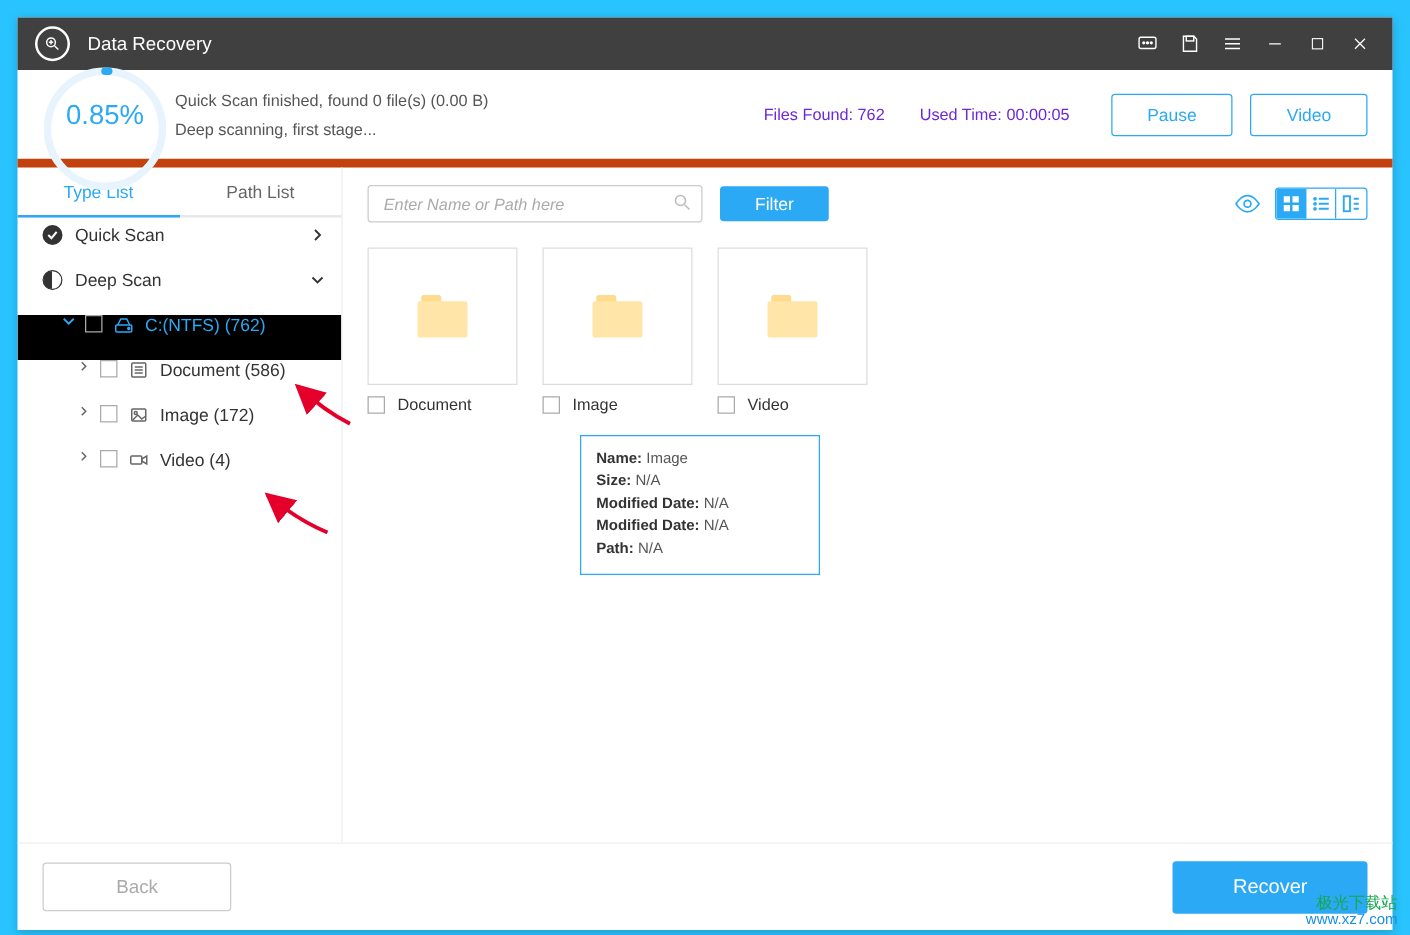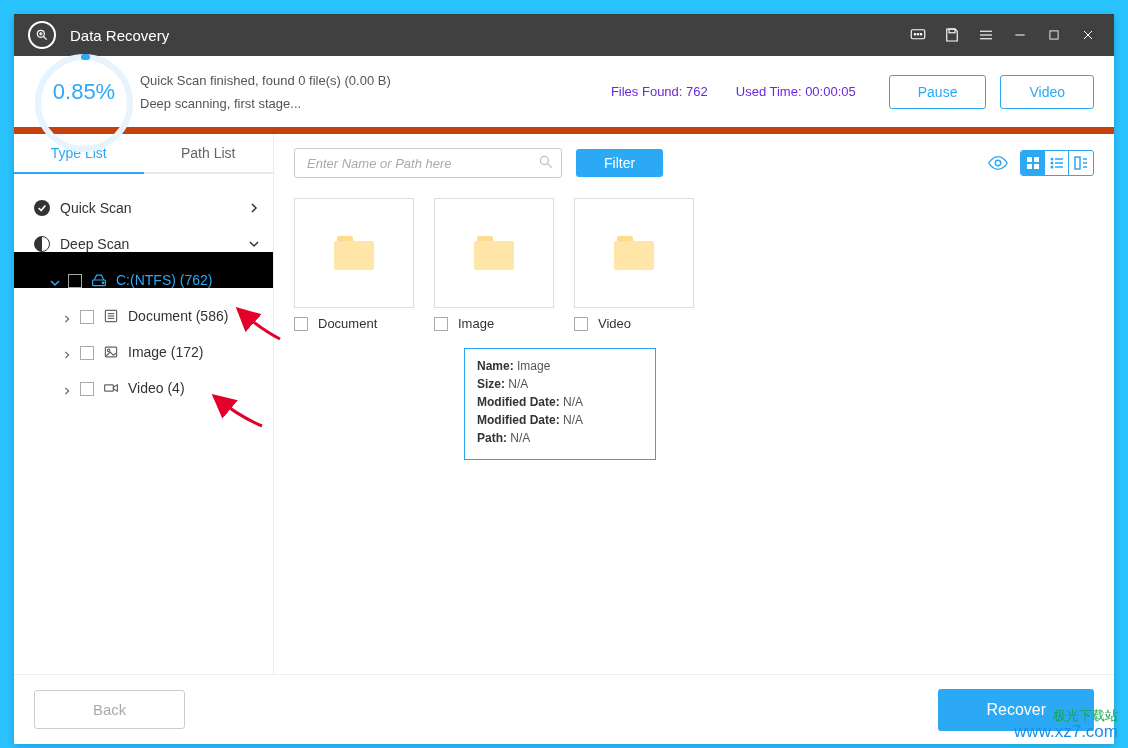--- a/index.html
+++ b/index.html
@@ -19,21 +19,21 @@
 .scaninfo .line1{margin-bottom:8px}
 .stats{display:flex;gap:28px;color:#6d28d9;font-size:13px;margin-right:33px}
 .actions{display:flex;gap:14px}
 .btn-outline{border:1px solid #2ba9f5;background:#fff;color:#2ba9f5;padding:8px 28px;border-radius:3px;font-size:14px;cursor:pointer}
 .body{flex:1;display:flex;min-height:0}
 .sidebar{width:260px;border-right:1px solid #eee;display:flex;flex-direction:column}
 .tabs{display:flex;height:40px;border-bottom:2px solid #e8e8e8}
 .tab{flex:1;display:flex;align-items:center;justify-content:center;font-size:14px;cursor:pointer;color:#666}
 .tab.active{color:#2ba9f5;border-bottom:2px solid #2ba9f5;margin-bottom:-2px}
 .tree{flex:1;overflow:auto;font-size:14px;color:#333;padding-top:6px}
-.tnode{display:flex;align-items:flex-end;height:36px;padding:0 14px;cursor:pointer}
+.tnode{display:flex;align-items:flex-start;height:36px;padding:0 14px;cursor:pointer}
 .tnode.lvl1{padding-left:20px}
 .tnode.lvl2{padding-left:34px;background:#000000;color:#2ba9f5}
 .tnode.lvl3{padding-left:46px}
 .tnode .chev{width:14px;display:flex;justify-content:center;margin-right:6px}
 .tnode .cb{width:14px;height:14px;border:1px solid #aaa;margin-right:8px}
 .tnode .tico{width:18px;margin-right:8px;display:flex;align-items:center;justify-content:center}
 .tnode .tico svg{stroke:#666;fill:none;stroke-width:1.5}
 .tnode.lvl2 .tico svg{stroke:#2ba9f5}
 .tnode .bullet{width:16px;height:16px;border-radius:50%;background:#333;margin-right:10px;display:flex;align-items:center;justify-content:center}
 .tnode .bullet.half{background:linear-gradient(90deg,#333 50%,#fff 50%);border:1px solid #333}
@@ -63,21 +63,21 @@
 .card .meta .lbl{font-size:13px;color:#333}
 .tooltip{position:absolute;left:170px;top:150px;width:192px;border:1px solid #2ba9f5;background:#fff;padding:10px 12px;font-size:12px;color:#555}
 .tooltip .row{margin-bottom:4px}
 .tooltip .row b{color:#333}
 .footer{height:70px;border-top:1px solid #eee;display:flex;align-items:center;justify-content:space-between;padding:0 20px}
 .btn-back{border:1px solid #ccc;background:#fff;color:#aaa;padding:10px 58px;border-radius:3px;font-size:15px;cursor:pointer}
 .btn-recover{background:#2ba9f5;border:none;color:#fff;padding:12px 48px;border-radius:3px;font-size:16px;cursor:pointer}
 .arrow{position:absolute;pointer-events:none}
 .arrow svg{overflow:visible}
 .watermark{position:absolute;right:10px;bottom:6px;font-size:13px;color:#15a84e;font-weight:normal;text-align:right;line-height:1.1}
-.watermark .sub{color:#1a8fe3;font-size:17px}
+.watermark .sub{color:#1a8fe3;font-size:12px}
 </style>
 </head>
 <body>
 
 <div class="window">
 
   <div class="titlebar">
     <div class="logo">
       <svg viewBox="0 0 24 24">
           <circle cx="10" cy="10" r="6" stroke="#fff" fill="none" stroke-width="2"></circle>

